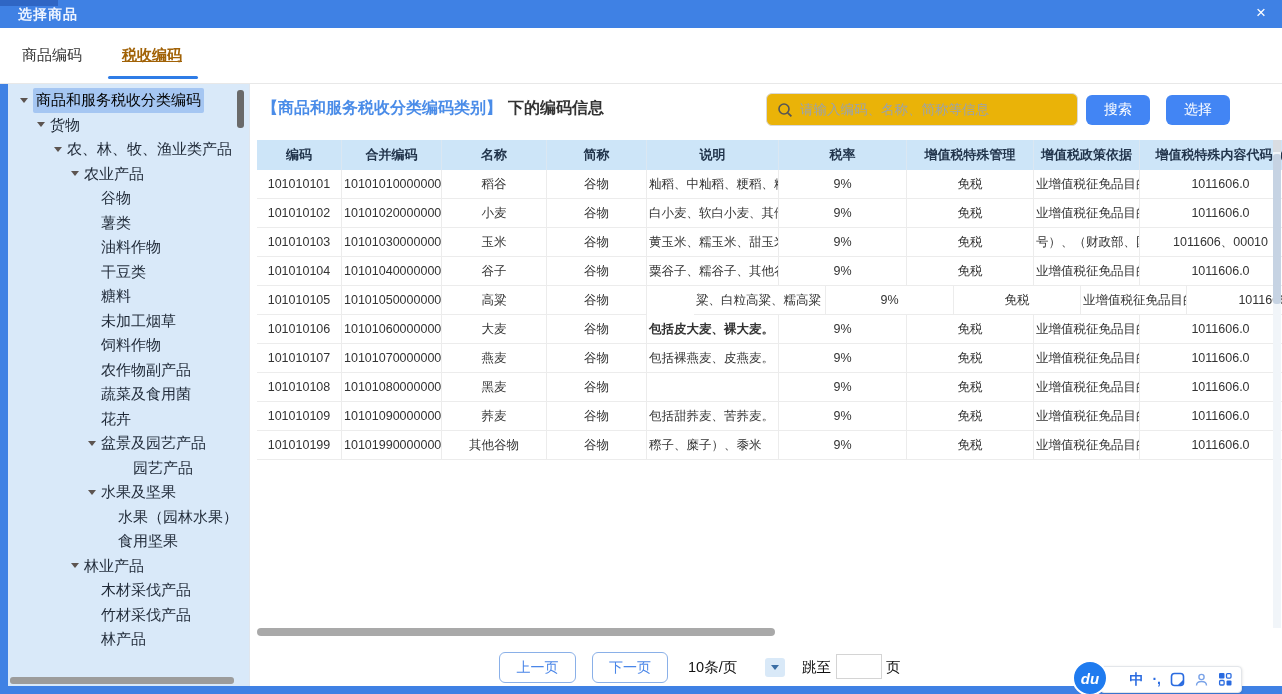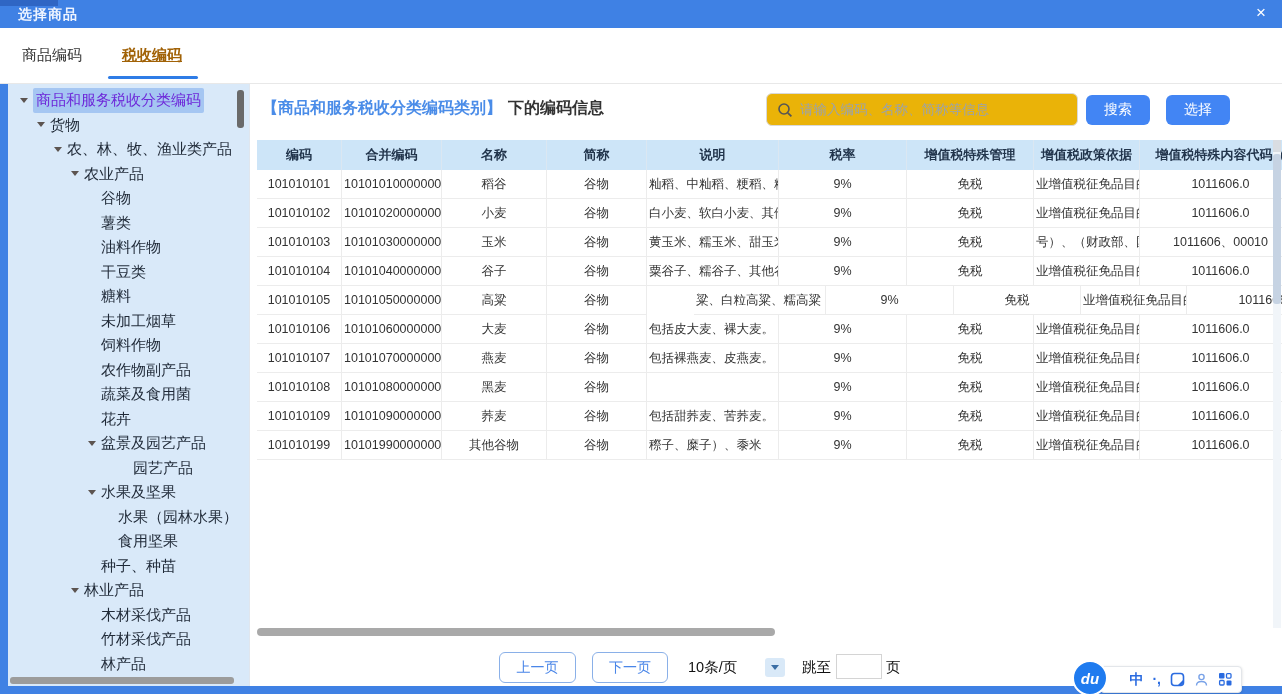--- a/index.html
+++ b/index.html
@@ -24,21 +24,21 @@
   .frame-left { position:absolute; left:0; top:84px; width:8px; height:610px; background:#3f81e4; }
   .frame-bottom { position:absolute; left:0; top:686px; width:1282px; height:8px; background:#3f81e4; }
 
   
   .tree-panel { position:absolute; left:8px; top:84px; width:242px; height:602px; background:#d9e9f9; overflow:hidden; border-right:1px solid #e0e6ee; }
   .tree-inner { padding-top:4px; }
   .tree-item { height:24.5px; line-height:24.5px; white-space:nowrap; font-size:15px; color:#1f2937; cursor:pointer; display:flex; align-items:center; }
   .tree-arrow { width:13px; display:inline-flex; justify-content:flex-start; align-items:center; flex:0 0 13px; }
   .tree-arrow .tri { width:0; height:0; border-left:4.5px solid transparent; border-right:4.5px solid transparent; border-top:5.5px solid #5c5450; }
   .tree-label { white-space:nowrap; }
-  .tree-label.selected { background:#a5c6f2; color:#6d28d9; padding:0 3px; border-radius:2px; }
+  .tree-label.selected { background:#a5c6f2; color:#000000; padding:0 3px; border-radius:2px; }
   .tree-vscroll { position:absolute; left:237px; top:90px; width:7px; height:38px; background:#6a6a6a; border-radius:3px; }
   .tree-hscroll { position:absolute; left:10px; top:677px; width:224px; height:7px; background:#9c9c9c; border-radius:3px; }
 
   
   .section-title { position:absolute; left:262px; top:98px; font-size:16px; font-weight:bold; }
   .section-title .hl { color:#4a8ce8; }
   .section-title .rest { color:#333333; margin-left:6px; }
 
   .searchbox { position:absolute; left:766px; top:93px; width:312px; height:33px; border:1px solid #d9d9d9; border-radius:6px; background:#eab308; display:flex; align-items:center; }
   .searchbox svg { margin-left:10px; flex:0 0 auto; }
@@ -177,24 +177,20 @@
           </span>
           <span class="tree-label">水果及坚果</span>
         </div>
         <div class="tree-item" style="padding-left: 97px;">
           <span class="tree-arrow hidden"></span>
           <span class="tree-label">水果（园林水果）</span>
         </div>
         <div class="tree-item" style="padding-left: 97px;">
           <span class="tree-arrow hidden"></span>
           <span class="tree-label">食用坚果</span>
-        </div>
-        <div class="tree-item" style="padding-left: 80px;">
-          <span class="tree-arrow hidden"></span>
-          <span class="tree-label">种子、种苗</span>
         </div>
         <div class="tree-item" style="padding-left: 63px;">
           <span class="tree-arrow">
             <span class="tri"></span>
           </span>
           <span class="tree-label">林业产品</span>
         </div>
         <div class="tree-item" style="padding-left: 80px;">
           <span class="tree-arrow hidden"></span>
           <span class="tree-label">木材采伐产品</span>
@@ -291,21 +287,21 @@
         <div class="cell" style="width: 128px;">9%</div>
         <div class="cell" style="width: 127px;">免税</div>
         <div class="cell al" style="width: 106px;">业增值税征免品目的</div>
         <div class="cell" style="width: 162px;">1011606.0</div>
       </div>
       <div class="tbl-row">
         <div class="cell" style="width: 85px;">101010106</div>
         <div class="cell al" style="width: 100px;">1010106000000000000</div>
         <div class="cell" style="width: 105px;">大麦</div>
         <div class="cell" style="width: 100px;">谷物</div>
-        <div class="cell al" style="width: 132px;">包括皮大麦、裸大麦。</div>
+        <div class="cell al" style="width: 132px; font-weight: bold;">包括皮大麦、裸大麦。</div>
         <div class="cell" style="width: 128px;">9%</div>
         <div class="cell" style="width: 127px;">免税</div>
         <div class="cell al" style="width: 106px;">业增值税征免品目的</div>
         <div class="cell" style="width: 162px;">1011606.0</div>
       </div>
       <div class="tbl-row">
         <div class="cell" style="width: 85px;">101010107</div>
         <div class="cell al" style="width: 100px;">1010107000000000000</div>
         <div class="cell" style="width: 105px;">燕麦</div>
         <div class="cell" style="width: 100px;">谷物</div>

